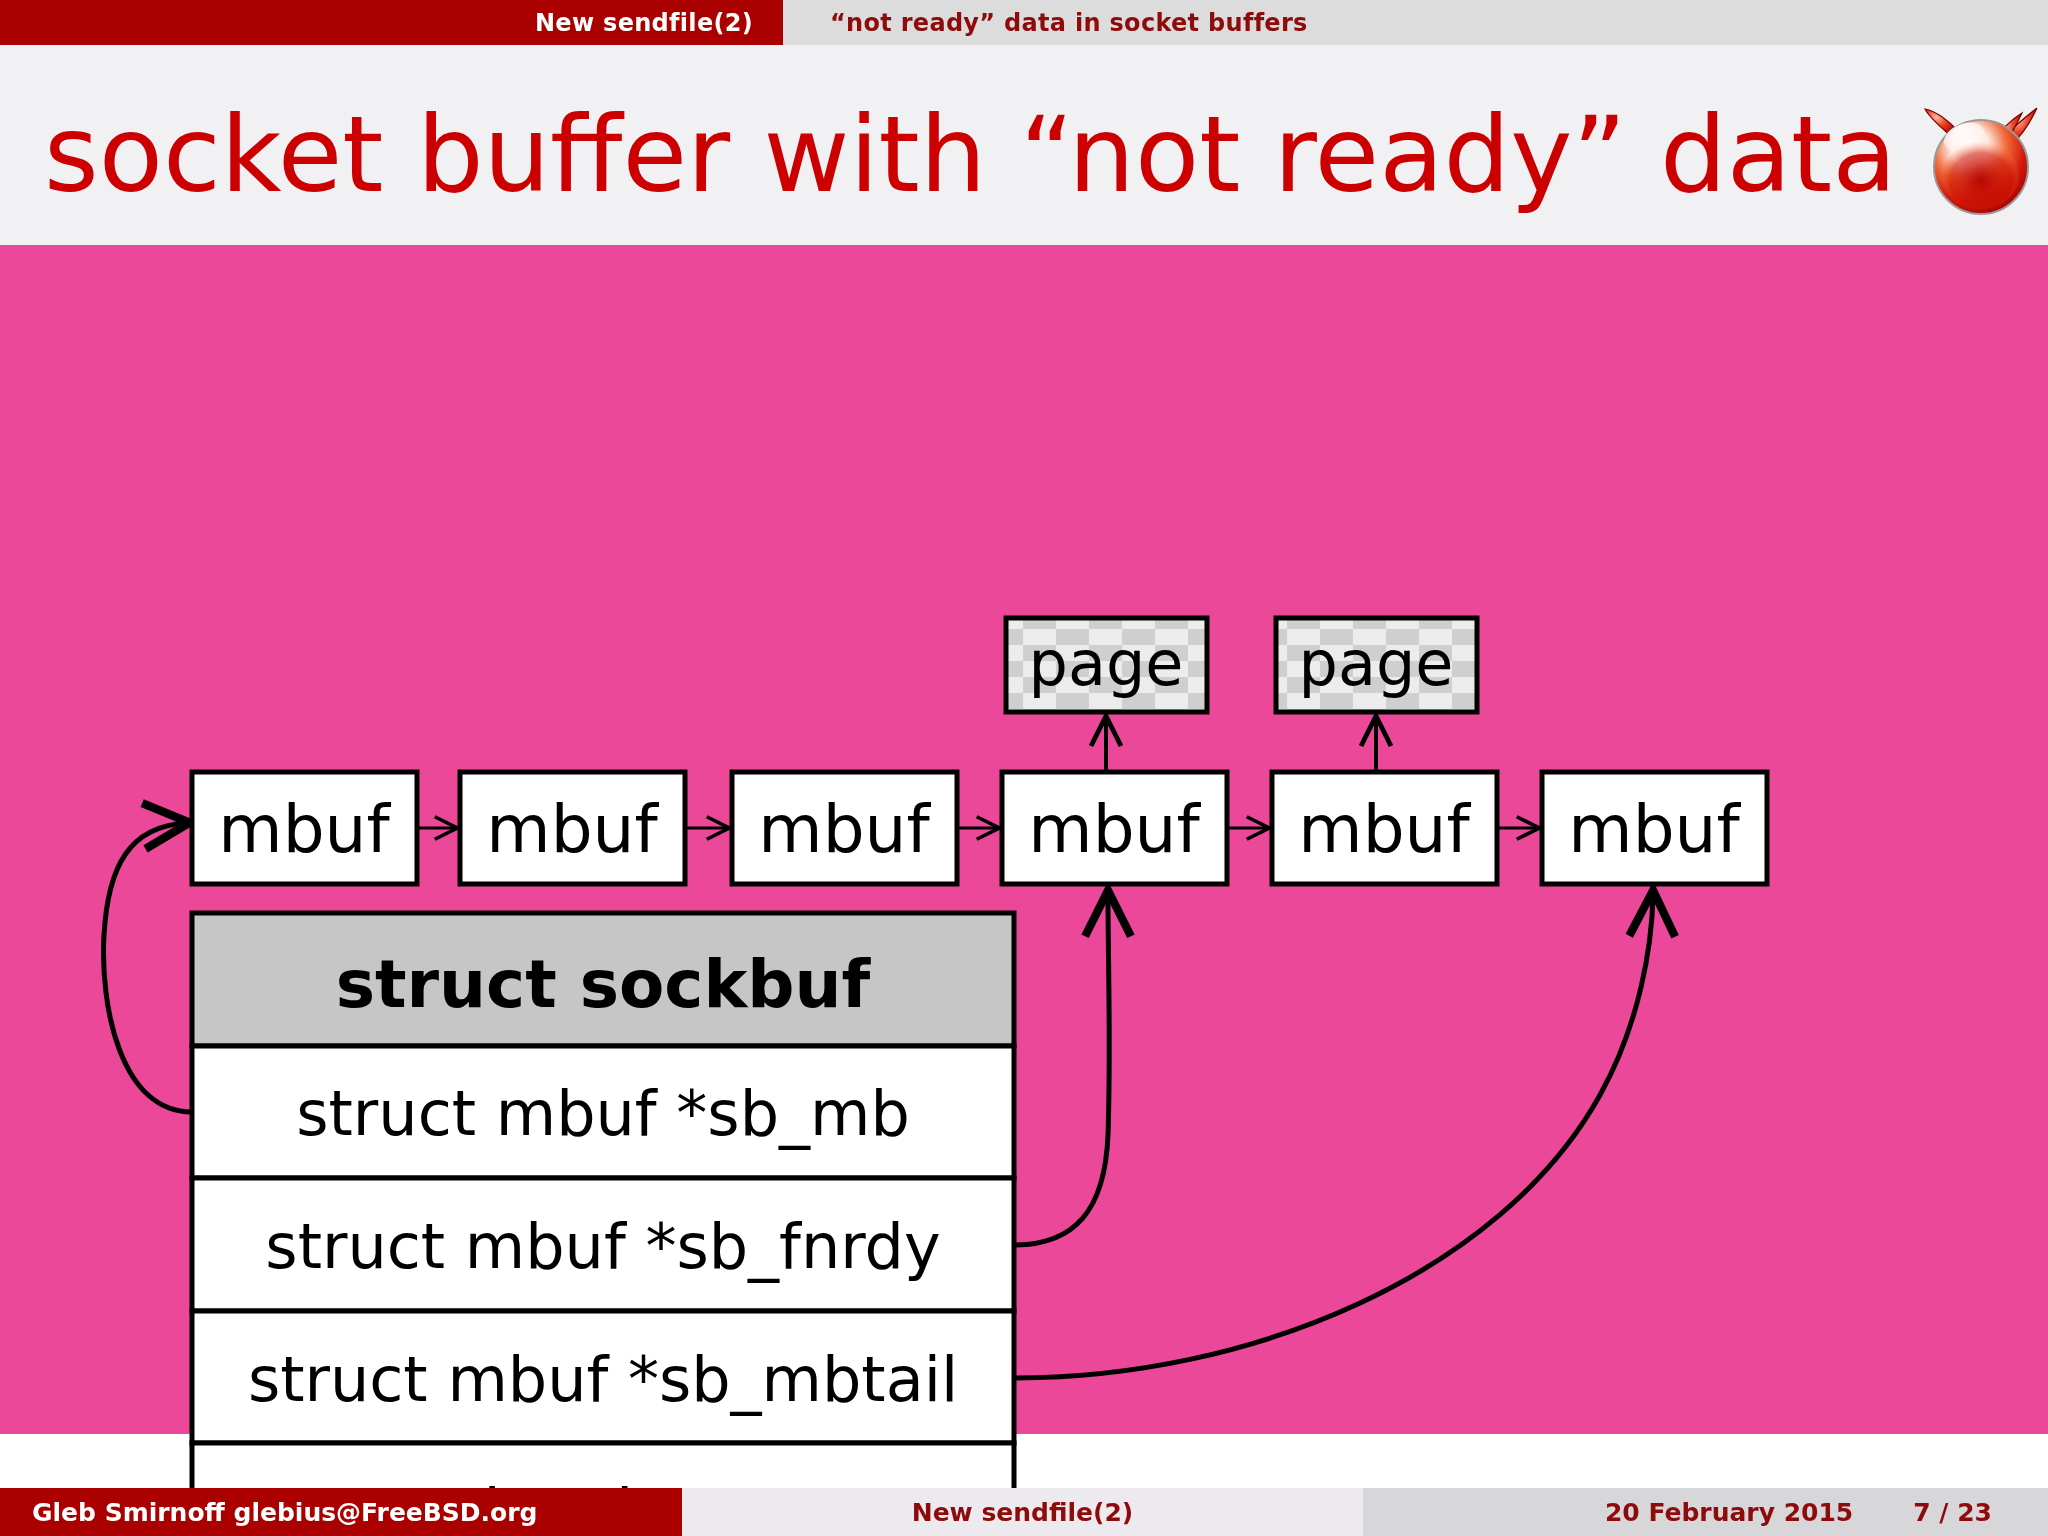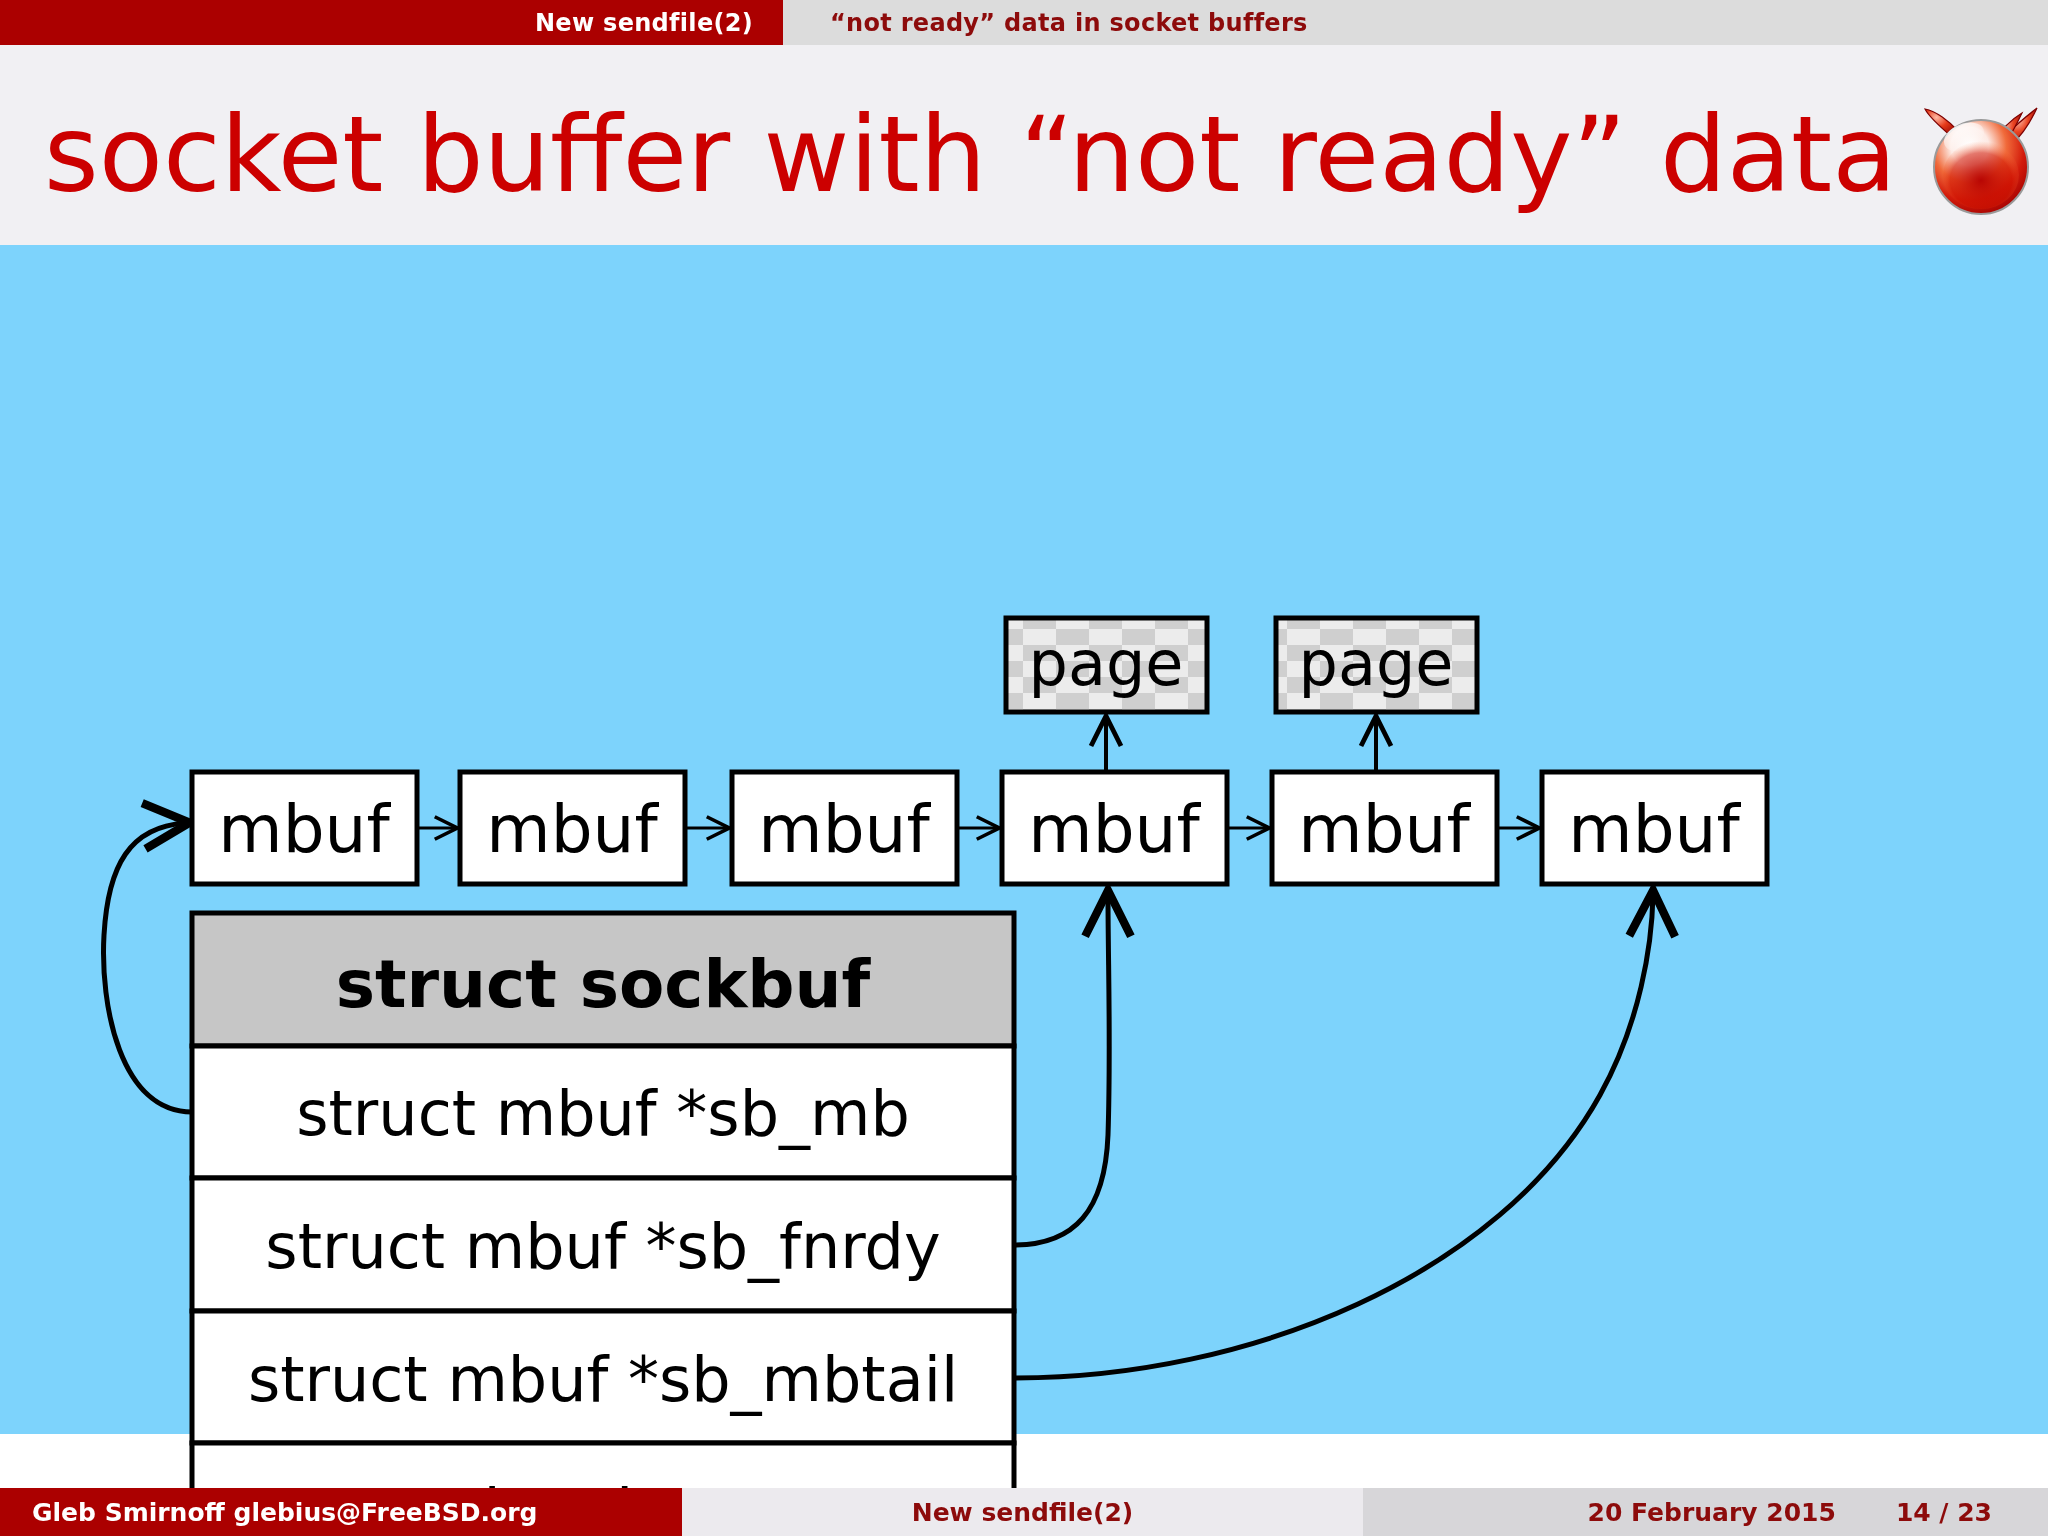--- a/index.html
+++ b/index.html
@@ -43,21 +43,21 @@
   }
 
   
   #logo{
     position:absolute;left:1922px;top:52px;width:118px;height:122px;
   }
 
   
   #canvas{
     position:absolute;left:0;top:245px;width:2048px;height:1189px;
-    background:#7dd3fc;
+    background:#ec4899;
   }
   #diagram{position:absolute;left:0;top:0;width:2048px;height:1243px;}
 
   
   #footer{
     position:absolute;left:0;bottom:0;width:2048px;height:48px;
     display:flex;align-items:stretch;
   }
   #footer .fseg{
     display:flex;align-items:center;
@@ -221,15 +221,15 @@
 
 <div id="footer">
   <div class="fseg f-author">
     <span>Gleb Smirnoff glebius@FreeBSD.org</span>
   </div>
   <div class="fseg f-title">
     <span>New sendfile(2)</span>
   </div>
   <div class="fseg f-right">
     <span>20 February 2015</span>
-    <span>14 / 23</span>
+    <span>7 / 23</span>
   </div>
 </div>
 
 </body></html>

